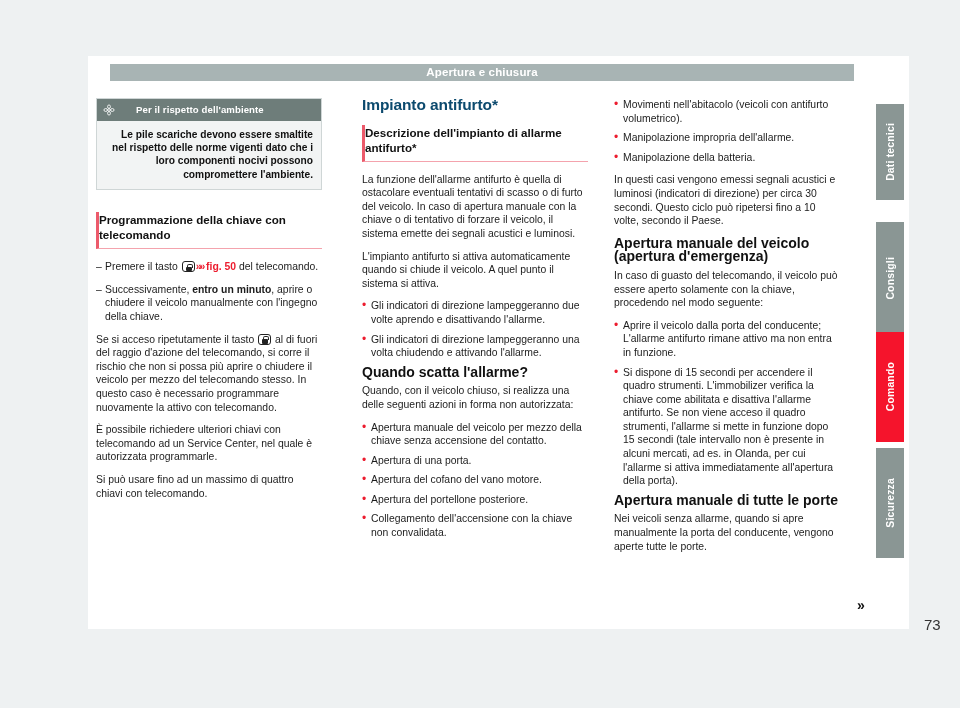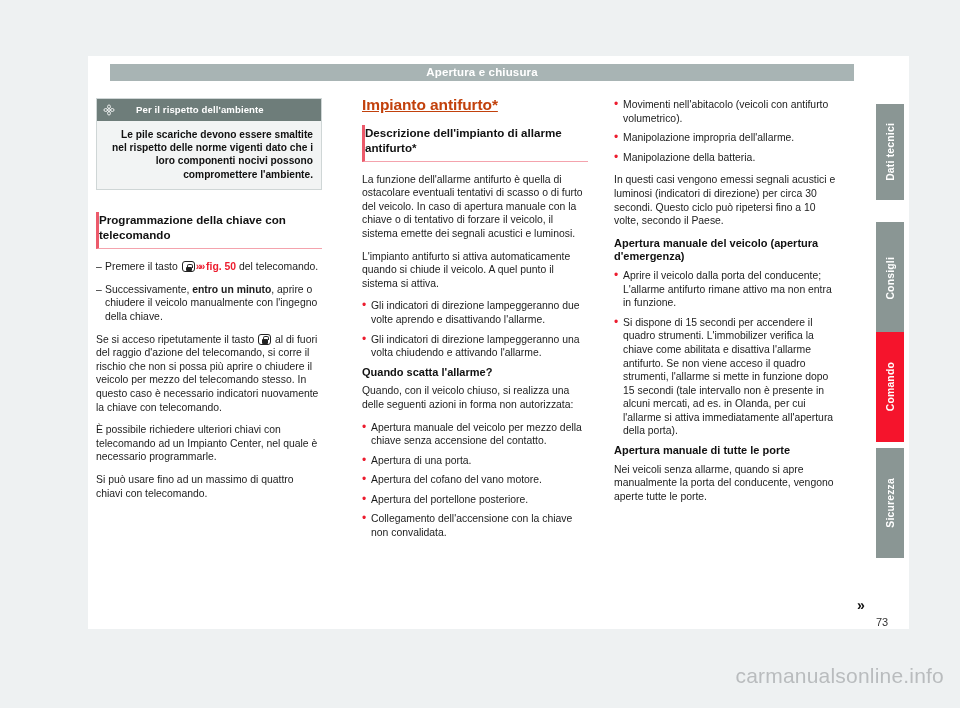--- a/index.html
+++ b/index.html
@@ -79,41 +79,40 @@
     font-size: 10.2px;
     line-height: 13.4px;
     font-weight: bold;
     color: #111;
     background: #f2f4f4;
     text-align: right;
   }
 
   
   .h1-red {
-    color: #c2410c;
+    color: #0c4a6e;
     font-size: 15.5px;
     font-weight: bold;
     margin: 0 0 13px 0;
     letter-spacing: -.1px;
-    text-decoration: underline;
   }
   .h2-box {
     border-left: 3px solid #ec5a6b;
     border-bottom: 1.6px solid #f4a3ad;
     padding: 0 0 6px 0;
     margin: 0 0 11px 0;
   }
   .h2-txt {
     font-size: 11.6px;
     font-weight: bold;
     line-height: 15px;
     color: #111;
   }
   .h3 {
-    font-size: 11px;
+    font-size: 14px;
     font-weight: bold;
     line-height: 13.6px;
     margin: 1px 0 5px 0;
     color: #111;
   }
 
   
   .dash-item {
     display: flex;
     margin-bottom: 9px;
@@ -190,22 +189,22 @@
   .cont-arrow {
     position: absolute;
     left: 857px; top: 597px;
     font-size: 14px;
     font-weight: bold;
     color: #111;
     letter-spacing: -2px;
   }
   .page-num {
     position: absolute;
-    left: 876px; top: 616px;
-    font-size: 11px;
+    left: 924px; top: 616px;
+    font-size: 15px;
     color: #333;
   }
   .watermark {
     position: absolute;
     left: 0; top: 664px;
     width: 960px;
     text-align: right;
     padding-right: 16px;
     font-size: 21px;
     color: #b9bcbe;
@@ -248,23 +247,23 @@
     <div class="dash-item">
       <span class="dash-mark">–</span>
       <span class="dash-text"><span>Premere il tasto </span><span class="key-icon"></span><span class="chev">»»</span> <span class="ref">fig. 50</span><span> del telecomando.</span></span>
     </div>
 
     <div class="dash-item">
       <span class="dash-mark">–</span>
       <span class="dash-text"><span>Successivamente, </span><b>entro un minuto</b><span>, aprire o chiudere il veicolo manualmente con l'ingegno della chiave.</span></span>
     </div>
 
-    <p><span>Se si acceso ripetutamente il tasto </span><span class="key-icon"></span><span> al di fuori del raggio d'azione del telecomando, si corre il rischio che non si possa più aprire o chiudere il veicolo per mezzo del telecomando stesso. In questo caso è necessario indicatori nuovamente la chiave con telecomando.</span></p>
-
-    <p>È possibile richiedere ulteriori chiavi con telecomando ad un Impianto Center, nel quale è necessario programmarle.</p>
+    <p><span>Se si acceso ripetutamente il tasto </span><span class="key-icon"></span><span> al di fuori del raggio d'azione del telecomando, si corre il rischio che non si possa più aprire o chiudere il veicolo per mezzo del telecomando stesso. In questo caso è necessario programmare nuovamente la attivo con telecomando.</span></p>
+
+    <p>È possibile richiedere ulteriori chiavi con telecomando ad un Service Center, nel quale è autorizzata programmarle.</p>
     <p>Si può usare fino ad un massimo di quattro chiavi con telecomando.</p>
   </div>
 
   <div class="col col-mid">
 
     <div class="h1-red">Impianto antifurto*</div>
 
     <div class="h2-box">
       <div class="h2-txt">Descrizione dell'impianto di allarme antifurto*</div>
     </div>
@@ -317,20 +316,21 @@
       <span class="bul-text">Manipolazione impropria dell'allarme.</span>
     </div>
     <div class="bul-item">
       <span class="bul-mark">•</span>
       <span class="bul-text">Manipolazione della batteria.</span>
     </div>
 
     <p style="margin-top:9px">In questi casi vengono emessi segnali acustici e luminosi (indicatori di direzione) per circa 30 secondi. Questo ciclo può ripetersi fino a 10 volte, secondo il Paese.</p>
 
     <div class="h3">Apertura manuale del veicolo (apertura d'emergenza)</div>
+    <p>In caso di guasto del telecomando, il veicolo può essere aperto solamente con la chiave, procedendo nel modo seguente:</p>
 
     <div class="bul-item">
       <span class="bul-mark">•</span>
       <span class="bul-text">Aprire il veicolo dalla porta del conducente; L'allarme antifurto rimane attivo ma non entra in funzione.</span>
     </div>
     <div class="bul-item">
       <span class="bul-mark">•</span>
       <span class="bul-text">Si dispone di 15 secondi per accendere il quadro strumenti. L'immobilizer verifica la chiave come abilitata e disattiva l'allarme antifurto. Se non viene acceso il quadro strumenti, l'allarme si mette in funzione dopo 15 secondi (tale intervallo non è presente in alcuni mercati, ad es. in Olanda, per cui l'allarme si attiva immediatamente all'apertura della porta).</span>
     </div>
 
@@ -346,15 +346,14 @@
   </div>
   <div class="tab active" style="top:332px;height:110px">
     <span>Comando</span>
   </div>
   <div class="tab" style="top:448px;height:110px">
     <span>Sicurezza</span>
   </div>
 
   <div class="cont-arrow">»</div>
   <div class="page-num">73</div>
-  <div class="watermark">carmanualsonline.info</div>
 
 </div>
 
 </body></html>

